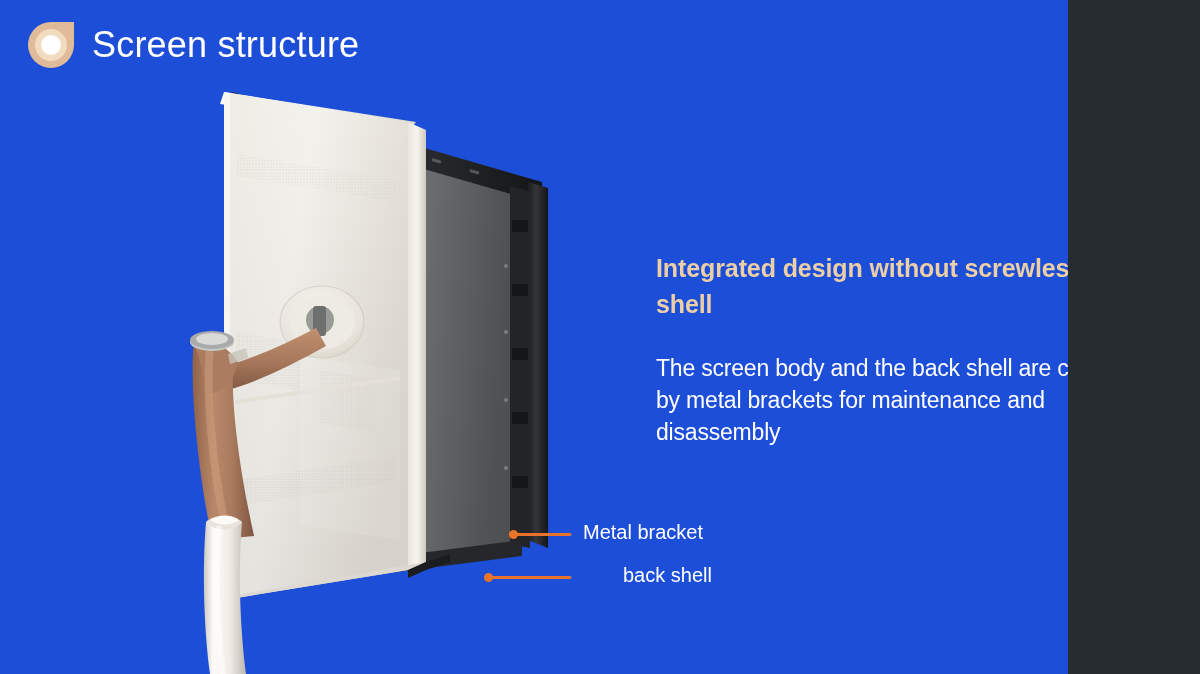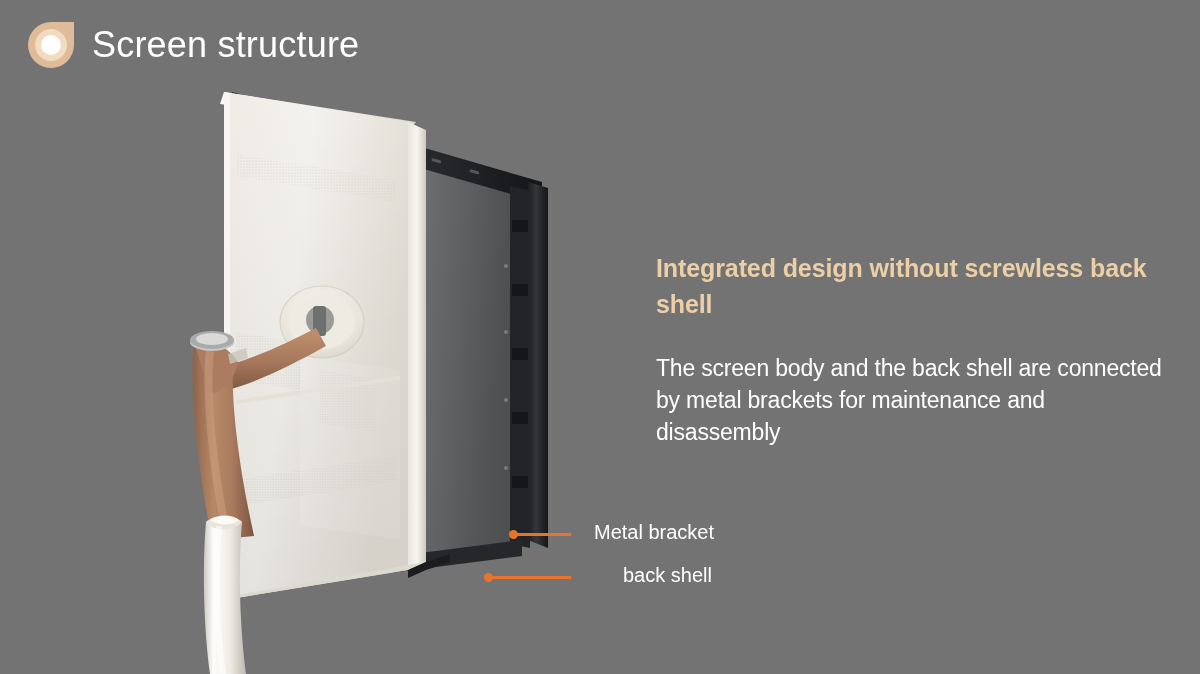--- a/index.html
+++ b/index.html
@@ -7,22 +7,22 @@
 
   html, body {
     width:1200px; height:674px;
     overflow:hidden;
     background:#272c31;
     font-family:"Liberation Sans", sans-serif;
   }
 
   #slide {
     position:relative;
-    width:1200px; height:674px;
-    background:#737373;
+    width:1068px; height:674px;
+    background:#1d4ed8;
     overflow:hidden;
   }
 
   
   #header {
     position:absolute;
     left:28px; top:22px;
     display:flex; align-items:center; gap:18px;
   }
 
@@ -101,21 +101,21 @@
     color:#ffffff;
     font-size:20px;
     font-weight:400;
     white-space:nowrap;
     line-height:1;
     top:-11px;
   }
 
   #callout-bracket { left:513px; top:533px; }
   #callout-bracket .callout-line { left:0; width:58px; }
-  #callout-bracket .callout-label { left:81px; }
+  #callout-bracket .callout-label { left:70px; }
 
   #callout-shell { left:488px; top:576px; }
   #callout-shell .callout-line { left:0; width:83px; }
   #callout-shell .callout-label { left:95px;margin-left:40px; }
 
   
   #product {
     position:absolute;
     left:150px; top:70px;
     width:430px; height:604px;

